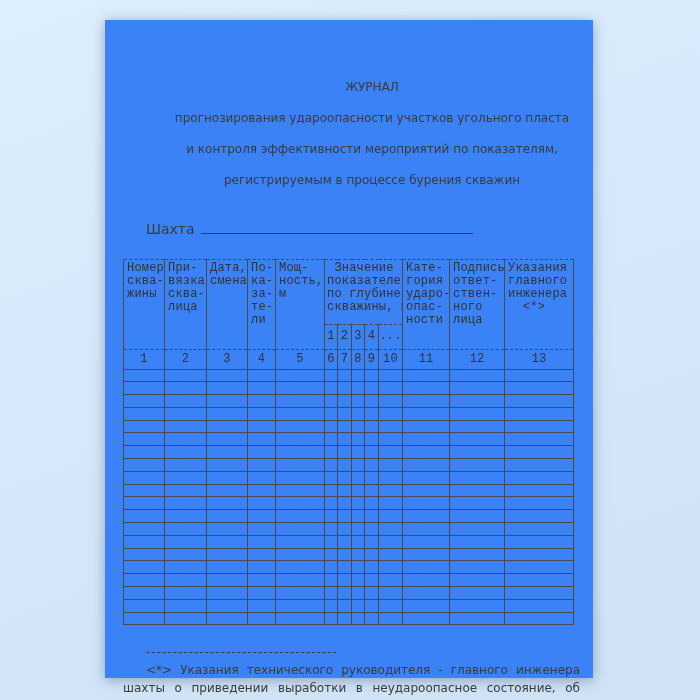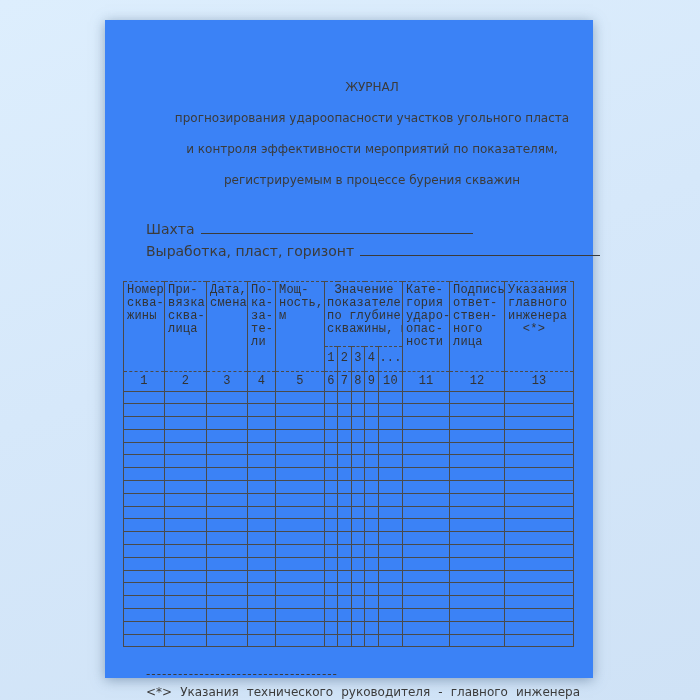--- a/index.html
+++ b/index.html
@@ -105,23 +105,20 @@
   <div class="title">
     <div>ЖУРНАЛ</div>
     <div>прогнозирования  удароопасности участков  угольного пласта</div>
     <div>и контроля эффективности  мероприятий по показателям,</div>
     <div>регистрируемым в процессе бурения скважин</div>
   </div>
 
   <div class="fields">
     <div class="field-line">
       <span>Шахта</span><span class="uline w1"></span>
-    </div>
-    <div class="field-line">
-      <span>Выработка, пласт, горизонт</span><span class="uline w2"></span>
     </div>
   </div>
 
   <table class="jt">
     <colgroup>
       <col style="width:41px">
         <col style="width:42px">
         <col style="width:41px">
       <col style="width:28px">
         <col style="width:49px">

